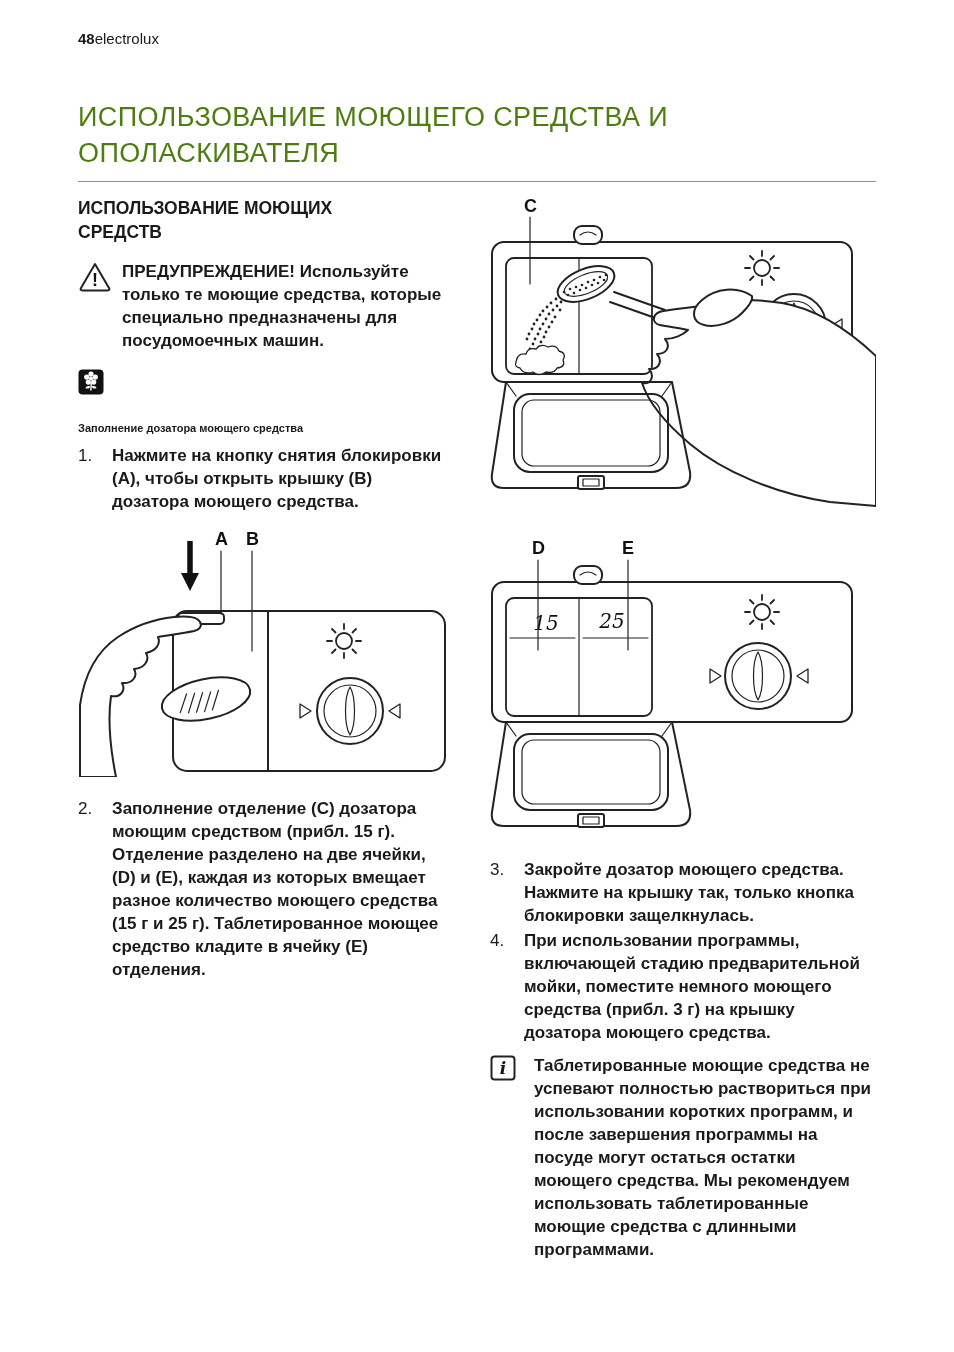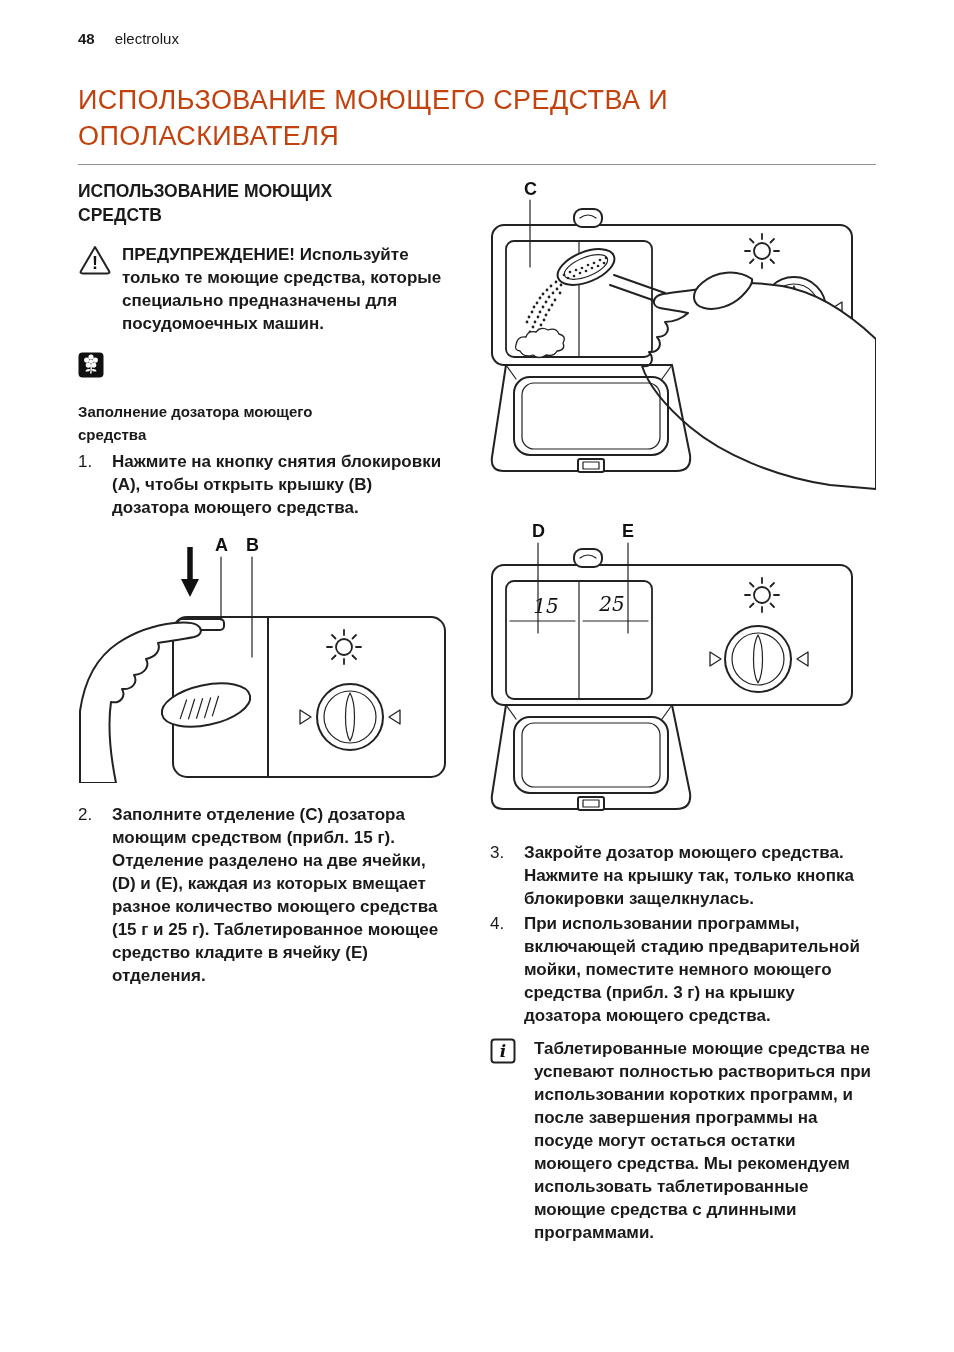--- a/index.html
+++ b/index.html
@@ -4,29 +4,29 @@
 <style>
   html,body{margin:0;padding:0;}
   body{
     width:954px;height:1352px;background:#ffffff;color:#1a1a1a;
     font-family:"Liberation Sans","DejaVu Sans",sans-serif;
     overflow:hidden;position:relative;
   }
   .page{padding:30px 78px 0 78px;box-sizing:border-box;}
   .header{font-size:15px;line-height:18px;}
   .header .num{font-weight:bold;}
-  .header .brand{font-weight:normal;margin-left:20px;}
+  .header .brand{font-weight:normal;margin-left:0;}
   .title{font-size:27px;line-height:36px;font-weight:400;letter-spacing:0.4px;
-         margin-top:34px;max-width:660px;color:#c2410c;}
+         margin-top:51px;max-width:660px;color:#4d7c0f;}
   .rule{border-top:1px solid #8f8f8f;margin-top:10px;}
   .columns{display:flex;gap:42px;margin-top:14px;}
   .col-left{width:370px;flex:none;}
   .col-right{width:386px;flex:none;}
   .section-heading{font-weight:bold;font-size:17.5px;line-height:24px;max-width:300px;}
-  .subheading{font-weight:bold;font-size:15px;line-height:23px;margin-top:18px;max-width:290px;}
+  .subheading{font-weight:bold;font-size:11px;line-height:23px;margin-top:18px;max-width:290px;}
   .body-text{font-size:17px;line-height:23px;font-weight:bold;}
   .note{display:flex;margin-top:16px;}
   .note .icon-col{width:44px;flex:none;padding-top:1px;}
   .note .note-text{flex:1;}
   .steps{margin-top:4px;}
   .step{display:flex;margin-top:2px;}
   .step-num{width:34px;flex:none;font-size:17px;line-height:23px;}
   .step-text{flex:1;}
   .figure{margin-top:14px;}
   .figure-right{margin-top:0;}
@@ -148,21 +148,21 @@
           <text class="fig-label" x="137" y="18">A</text>
           <text class="fig-label" x="168" y="18">B</text>
           <line class="k1" x1="143" y1="24" x2="143" y2="87"></line>
           <line class="k1" x1="174" y1="24" x2="174" y2="124"></line>
         </svg>
       </div>
 
       <div class="steps" style="margin-top:16px;">
         <div class="step">
           <div class="step-num">2.</div>
-          <div class="step-text body-text"><span>Заполните отделение (</span><b>C</b><span>) дозатора моющим средством (прибл. 15 г). Отделение разделено на две ячейки, (</span><b>D</b><span>) и (</span><b>E</b><span>), каждая из которых вмещает разное количество моющего средства (15 г и 25 г). Таблетированное моющее средство кладите в ячейку (</span><b>E</b><span>) отделения.</span></div>
+          <div class="step-text body-text"><span>Заполнение отделение (</span><b>C</b><span>) дозатора моющим средством (прибл. 15 г). Отделение разделено на две ячейки, (</span><b>D</b><span>) и (</span><b>E</b><span>), каждая из которых вмещает разное количество моющего средства (15 г и 25 г). Таблетированное моющее средство кладите в ячейку (</span><b>E</b><span>) отделения.</span></div>
         </div>
       </div>
 
     </div>
 
     <div class="col-right">
 
       <div class="figure figure-right">
         <svg width="386" height="312" viewBox="0 0 386 312">
 

